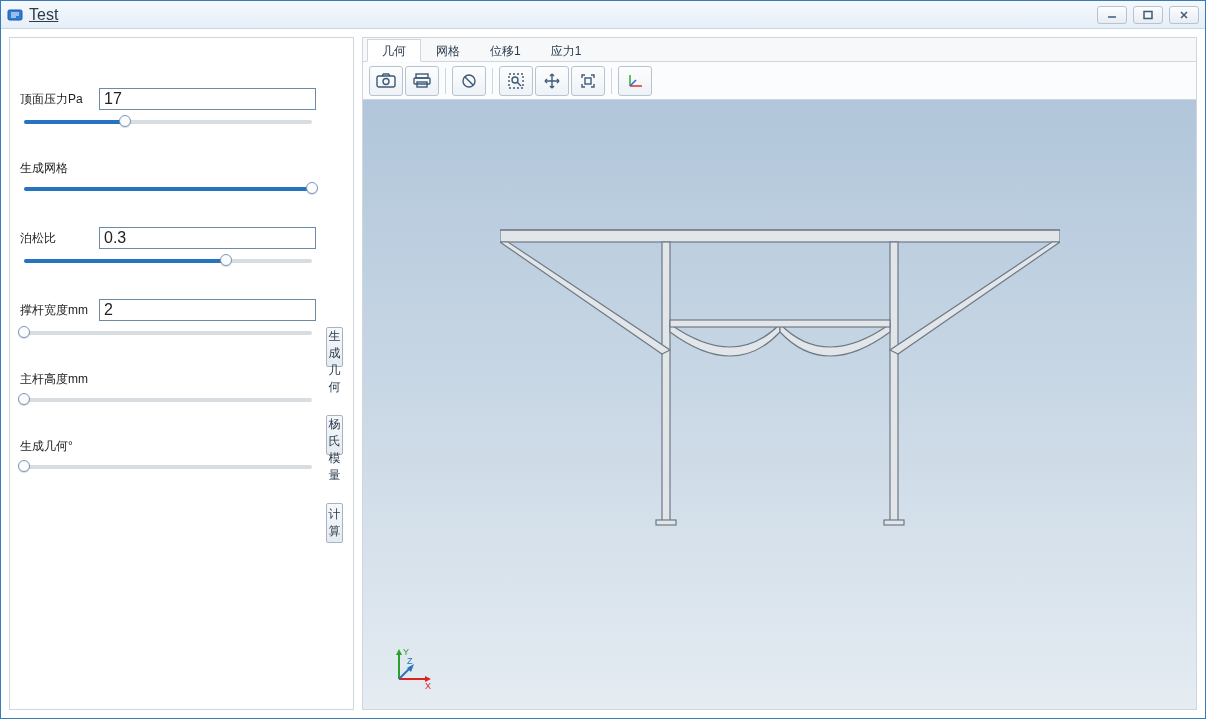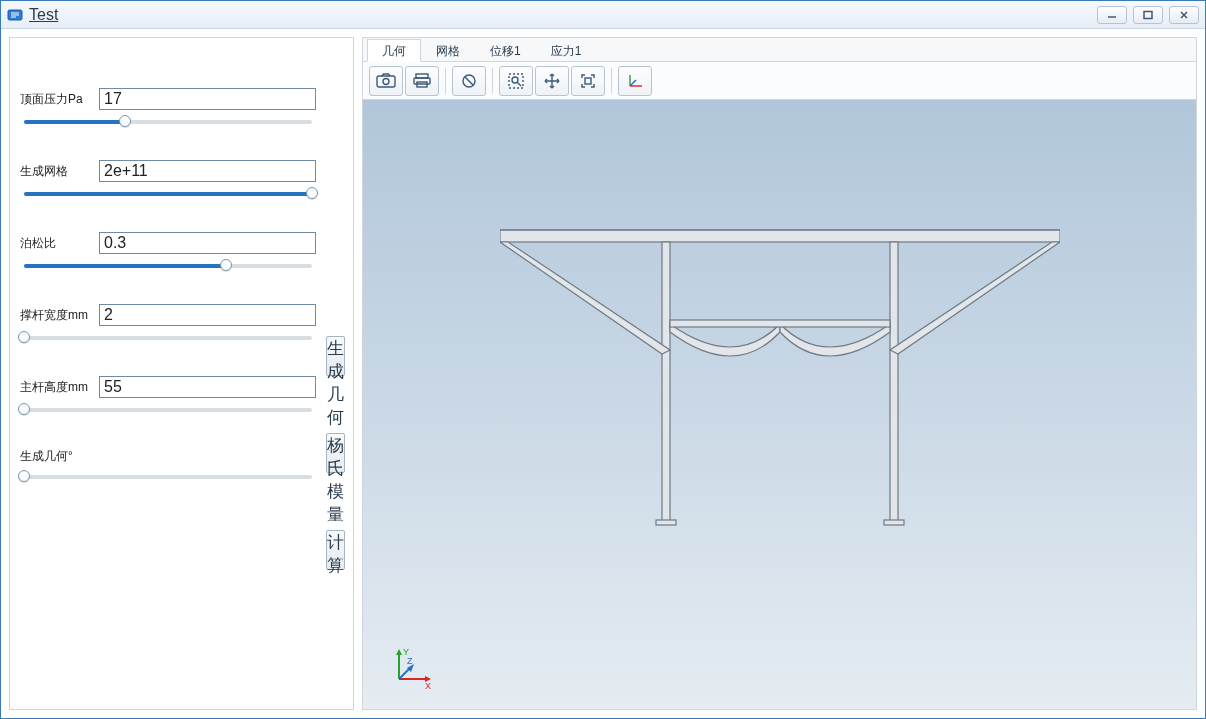--- a/index.html
+++ b/index.html
@@ -132,25 +132,24 @@
     width: 110px;
     display: flex;
     flex-direction: column;
     gap: 48px;
     padding-top: 275px;
   }
   .action-btn {
     height: 40px;
     border: 1px solid #a6b3c0;
     background: linear-gradient(#f7f9fb,#e6ebf0);
-    font-size: 17px;
+    font-size: 12px;
     color: #2b3c4d;
     cursor: pointer;
     border-radius: 2px;
-    margin-top: 9px;
   }
 
   
   .right-panel {
     flex: 1;
     display: flex;
     flex-direction: column;
     border: 1px solid #cfd6dd;
     background: #fff;
   }
@@ -257,21 +256,20 @@
             </div>
             <div class="slider">
               <div class="track"></div>
               <div class="fill" style="width: 35%;"></div>
               <div class="thumb" style="left: 35%;"></div>
             </div>
           </div>
           <div class="param-row">
             <div class="param-top">
               <span class="param-label">生成网格</span>
-              <input class="param-input" value="2e+11" style="">
             </div>
             <div class="slider">
               <div class="track"></div>
               <div class="fill" style="width: 100%;"></div>
               <div class="thumb" style="left: 100%;"></div>
             </div>
           </div>
           <div class="param-row">
             <div class="param-top">
               <span class="param-label">泊松比</span>
@@ -290,21 +288,20 @@
             </div>
             <div class="slider">
               <div class="track"></div>
               <div class="fill" style="width: 0%;"></div>
               <div class="thumb" style="left: 0%;"></div>
             </div>
           </div>
           <div class="param-row">
             <div class="param-top">
               <span class="param-label">主杆高度mm</span>
-              <input class="param-input" value="55" style="">
             </div>
             <div class="slider">
               <div class="track"></div>
               <div class="fill" style="width: 0%;"></div>
               <div class="thumb" style="left: 0%;"></div>
             </div>
           </div>
           <div class="param-row">
             <div class="param-top">
               <span class="param-label">生成几何°</span>

